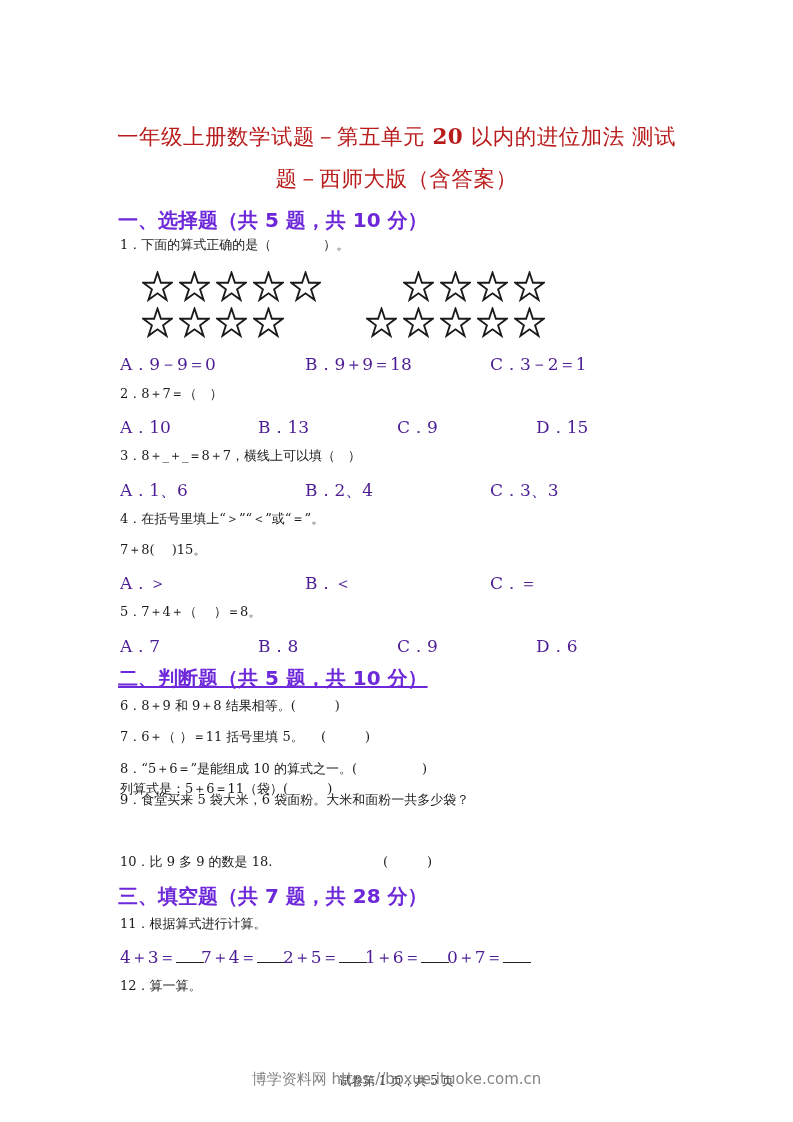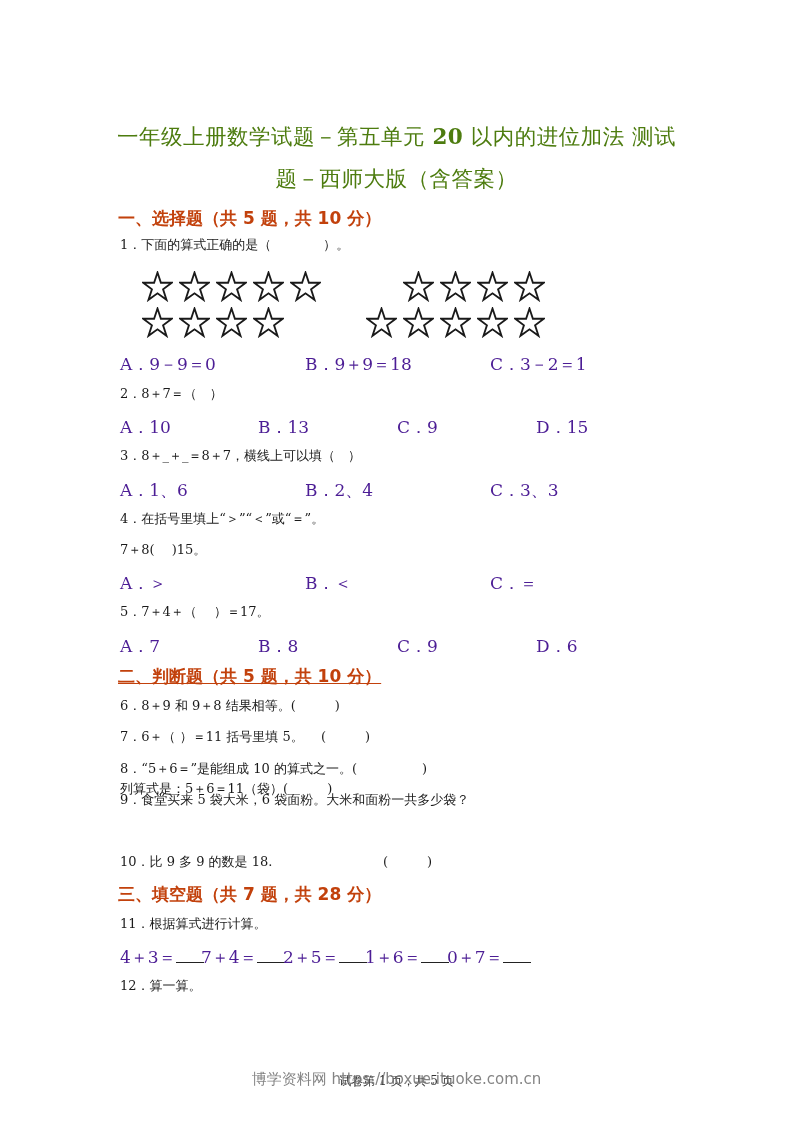--- a/index.html
+++ b/index.html
@@ -4,29 +4,29 @@
   <style>
     html, body { margin: 0; padding: 0; background: #ffffff; }
     body {
       width: 793px; height: 1122px; position: relative; overflow: hidden;
       font-family: "DejaVu Serif", "Liberation Serif", serif;
       color: #111;
     }
     .title {
       position: absolute; left: 0; width: 793px; text-align: center;
       font-family: "DejaVu Serif", "Liberation Serif", serif;
-      font-size: 21.5px; color: #4d7c0f; white-space: nowrap; letter-spacing: 0.5px;
+      font-size: 21.5px; color: #b91c1c; white-space: nowrap; letter-spacing: 0.5px;
     }
     .title b { font-weight: bold; }
     .line {
       position: absolute; left: 120px; font-size: 13px; white-space: nowrap; color: #1a1a1a;
       font-family: "DejaVu Serif", "Liberation Serif", serif;
     }
     .section {
-      position: absolute; left: 118px; font-size: 17px; font-weight: bold; white-space: nowrap; color: #c2410c;
+      position: absolute; left: 118px; font-size: 20px; font-weight: bold; white-space: nowrap; color: #6d28d9;
       font-family: "DejaVu Sans", "Liberation Sans", sans-serif;
     }
     .opt { position: absolute; font-size: 17px; white-space: nowrap; color: #4c1d95; }
     .star {
       position: absolute; width: 31px; height: 31px;
     }
     .star svg { width: 31px; height: 31px; display: block; }
     .footer-page {
       position: absolute; top: 1073px; left: 0; width: 793px; text-align: center;
       font-size: 12px; color: #333; font-family: "DejaVu Serif", "Liberation Serif", serif;
@@ -157,21 +157,21 @@
 <div class="opt" style="top:479px; left:120px;">A．1、6</div>
 <div class="opt" style="top:479px; left:305px;">B．2、4</div>
 <div class="opt" style="top:479px; left:490px;">C．3、3</div>
 
 <div class="line" style="top:510px;">4．在括号里填上“＞”“＜”或“＝”。</div>
 <div class="line" style="top:541px;">7＋8(　 )15。</div>
 <div class="opt" style="top:572px; left:120px;">A．＞</div>
 <div class="opt" style="top:572px; left:305px;">B．＜</div>
 <div class="opt" style="top:572px; left:490px;">C．＝</div>
 
-<div class="line" style="top:603px;">5．7＋4＋（　 ）＝17。</div>
+<div class="line" style="top:603px;">5．7＋4＋（　 ）＝8。</div>
 <div class="opt" style="top:635px; left:120px;">A．7</div>
 <div class="opt" style="top:635px; left:258px;">B．8</div>
 <div class="opt" style="top:635px; left:397px;">C．9</div>
 <div class="opt" style="top:635px; left:536px;">D．6</div>
 
 <div class="section" style="top:665px;text-decoration:underline;">二、判断题（共 5 题，共 10 分）</div>
 <div class="line" style="top:697px;">6．8＋9 和 9＋8 结果相等。(　　　)</div>
 <div class="line" style="top:728px;">7．6＋（ ）＝11  括号里填 5。　 (　　　)</div>
 <div class="line" style="top:760px;">8．“5＋6＝”是能组成 10 的算式之一。(　　　　　)</div>
 <div class="line" style="top:791px;">9．食堂买来 5 袋大米，6 袋面粉。大米和面粉一共多少袋？</div>

